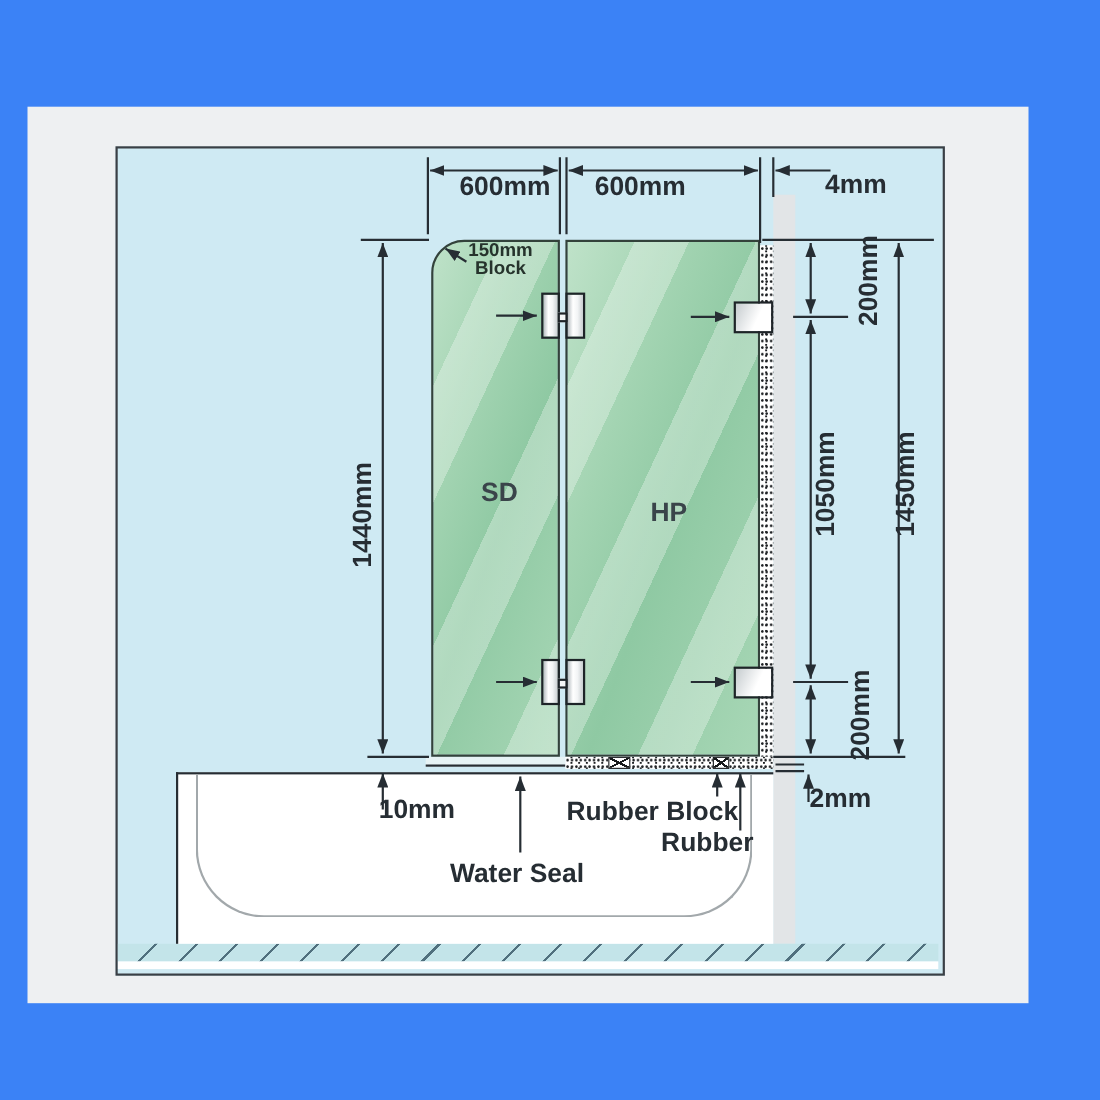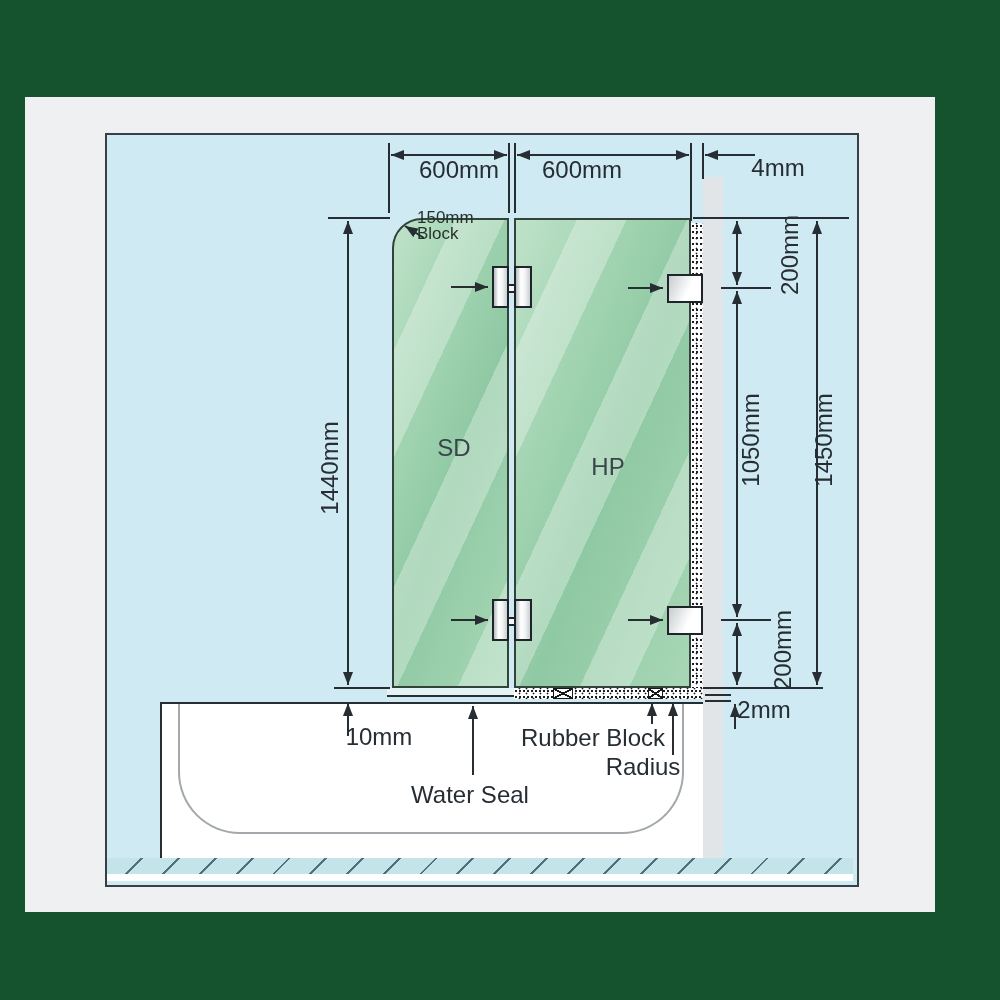--- a/index.html
+++ b/index.html
@@ -1,17 +1,17 @@
 <!DOCTYPE html>
 <html><head>
 <meta charset="utf-8">
 <style>
   html,body{margin:0;padding:0;background:#ffffff;}
-  .page{position:relative;width:1000px;height:1000px;background:#14532d;overflow:hidden;
-        font-family:"Liberation Sans",sans-serif;color:#262d33;}
+  .page{position:relative;width:1000px;height:1000px;background:#3b82f6;overflow:hidden;
+        font-family:"Liberation Sans",sans-serif;color:#262d33;font-weight:bold;}
   .card{position:absolute;left:25px;top:97px;width:910px;height:815px;background:#eef0f2;}
   .frame{position:absolute;left:80px;top:36px;width:750px;height:750px;
          border:2px solid #3a3f45;background:#cfeaf3;box-sizing:content-box;overflow:hidden;}
   .frame *{box-sizing:border-box;}
 
   .wall{position:absolute;left:596px;top:42px;width:20px;height:681px;background:#e2e5e7;}
   .floor{position:absolute;left:0;top:723px;width:746px;height:16px;background-color:#c3e4e9;
          background-image:repeating-linear-gradient(135deg,transparent 0 24px,#50707e 24px 26px);}
   .floor-under{position:absolute;left:0;top:739px;width:746px;height:7px;background:#fff;}
 
@@ -54,22 +54,22 @@
        background:linear-gradient(115deg,#c6cccf,#ffffff 60%);}
   .bracket-top{top:139px;} .bracket-bottom{top:471px;}
 
   svg.dims{position:absolute;left:0;top:0;width:746px;height:746px;overflow:visible;}
   svg.dims line{stroke:#262d33;stroke-width:2px;}
 
   .hl,.vl{position:absolute;font-size:24px;line-height:1;white-space:nowrap;color:#262d33;}
   .hl{transform:translate(-50%,-50%);}
   .vl{transform:translate(-50%,-50%) rotate(-90deg);}
   .plabel{position:absolute;font-size:24px;color:#3a444a;transform:translate(-50%,-50%);}
-  .radius-note{position:absolute;left:310px;top:75px;width:76px;font-size:17px;line-height:16px;
-       text-align:left;color:#26332c;}
+  .radius-note{position:absolute;left:310px;top:85px;width:76px;font-size:17px;line-height:16px;
+       text-align:center;color:#26332c;}
 </style>
 </head>
 <body>
 
 <div class="page">
   <div class="card">
     <div class="frame">
 
       <div class="wall"></div>
       <div class="floor"></div>
@@ -165,18 +165,18 @@
       <div class="vl" style="left:644px;top:305px">1050mm</div>
       <div class="vl" style="left:717px;top:305px">1450mm</div>
       <div class="vl" style="left:676px;top:515px">200mm</div>
 
       <div class="plabel" style="left:347px;top:313px">SD</div>
       <div class="plabel" style="left:501px;top:332px">HP</div>
 
       <div class="hl" style="left:272px;top:602px">10mm</div>
       <div class="hl" style="left:363px;top:660px">Water Seal</div>
       <div class="hl" style="left:486px;top:603px">Rubber Block</div>
-      <div class="hl" style="left:536px;top:632px">Radius</div>
-      <div class="hl" style="left:657px;top:575px">2mm</div>
+      <div class="hl" style="left:536px;top:632px">Rubber</div>
+      <div class="hl" style="left:657px;top:592px">2mm</div>
 
     </div>
   </div>
 </div>
 
 </body></html>

